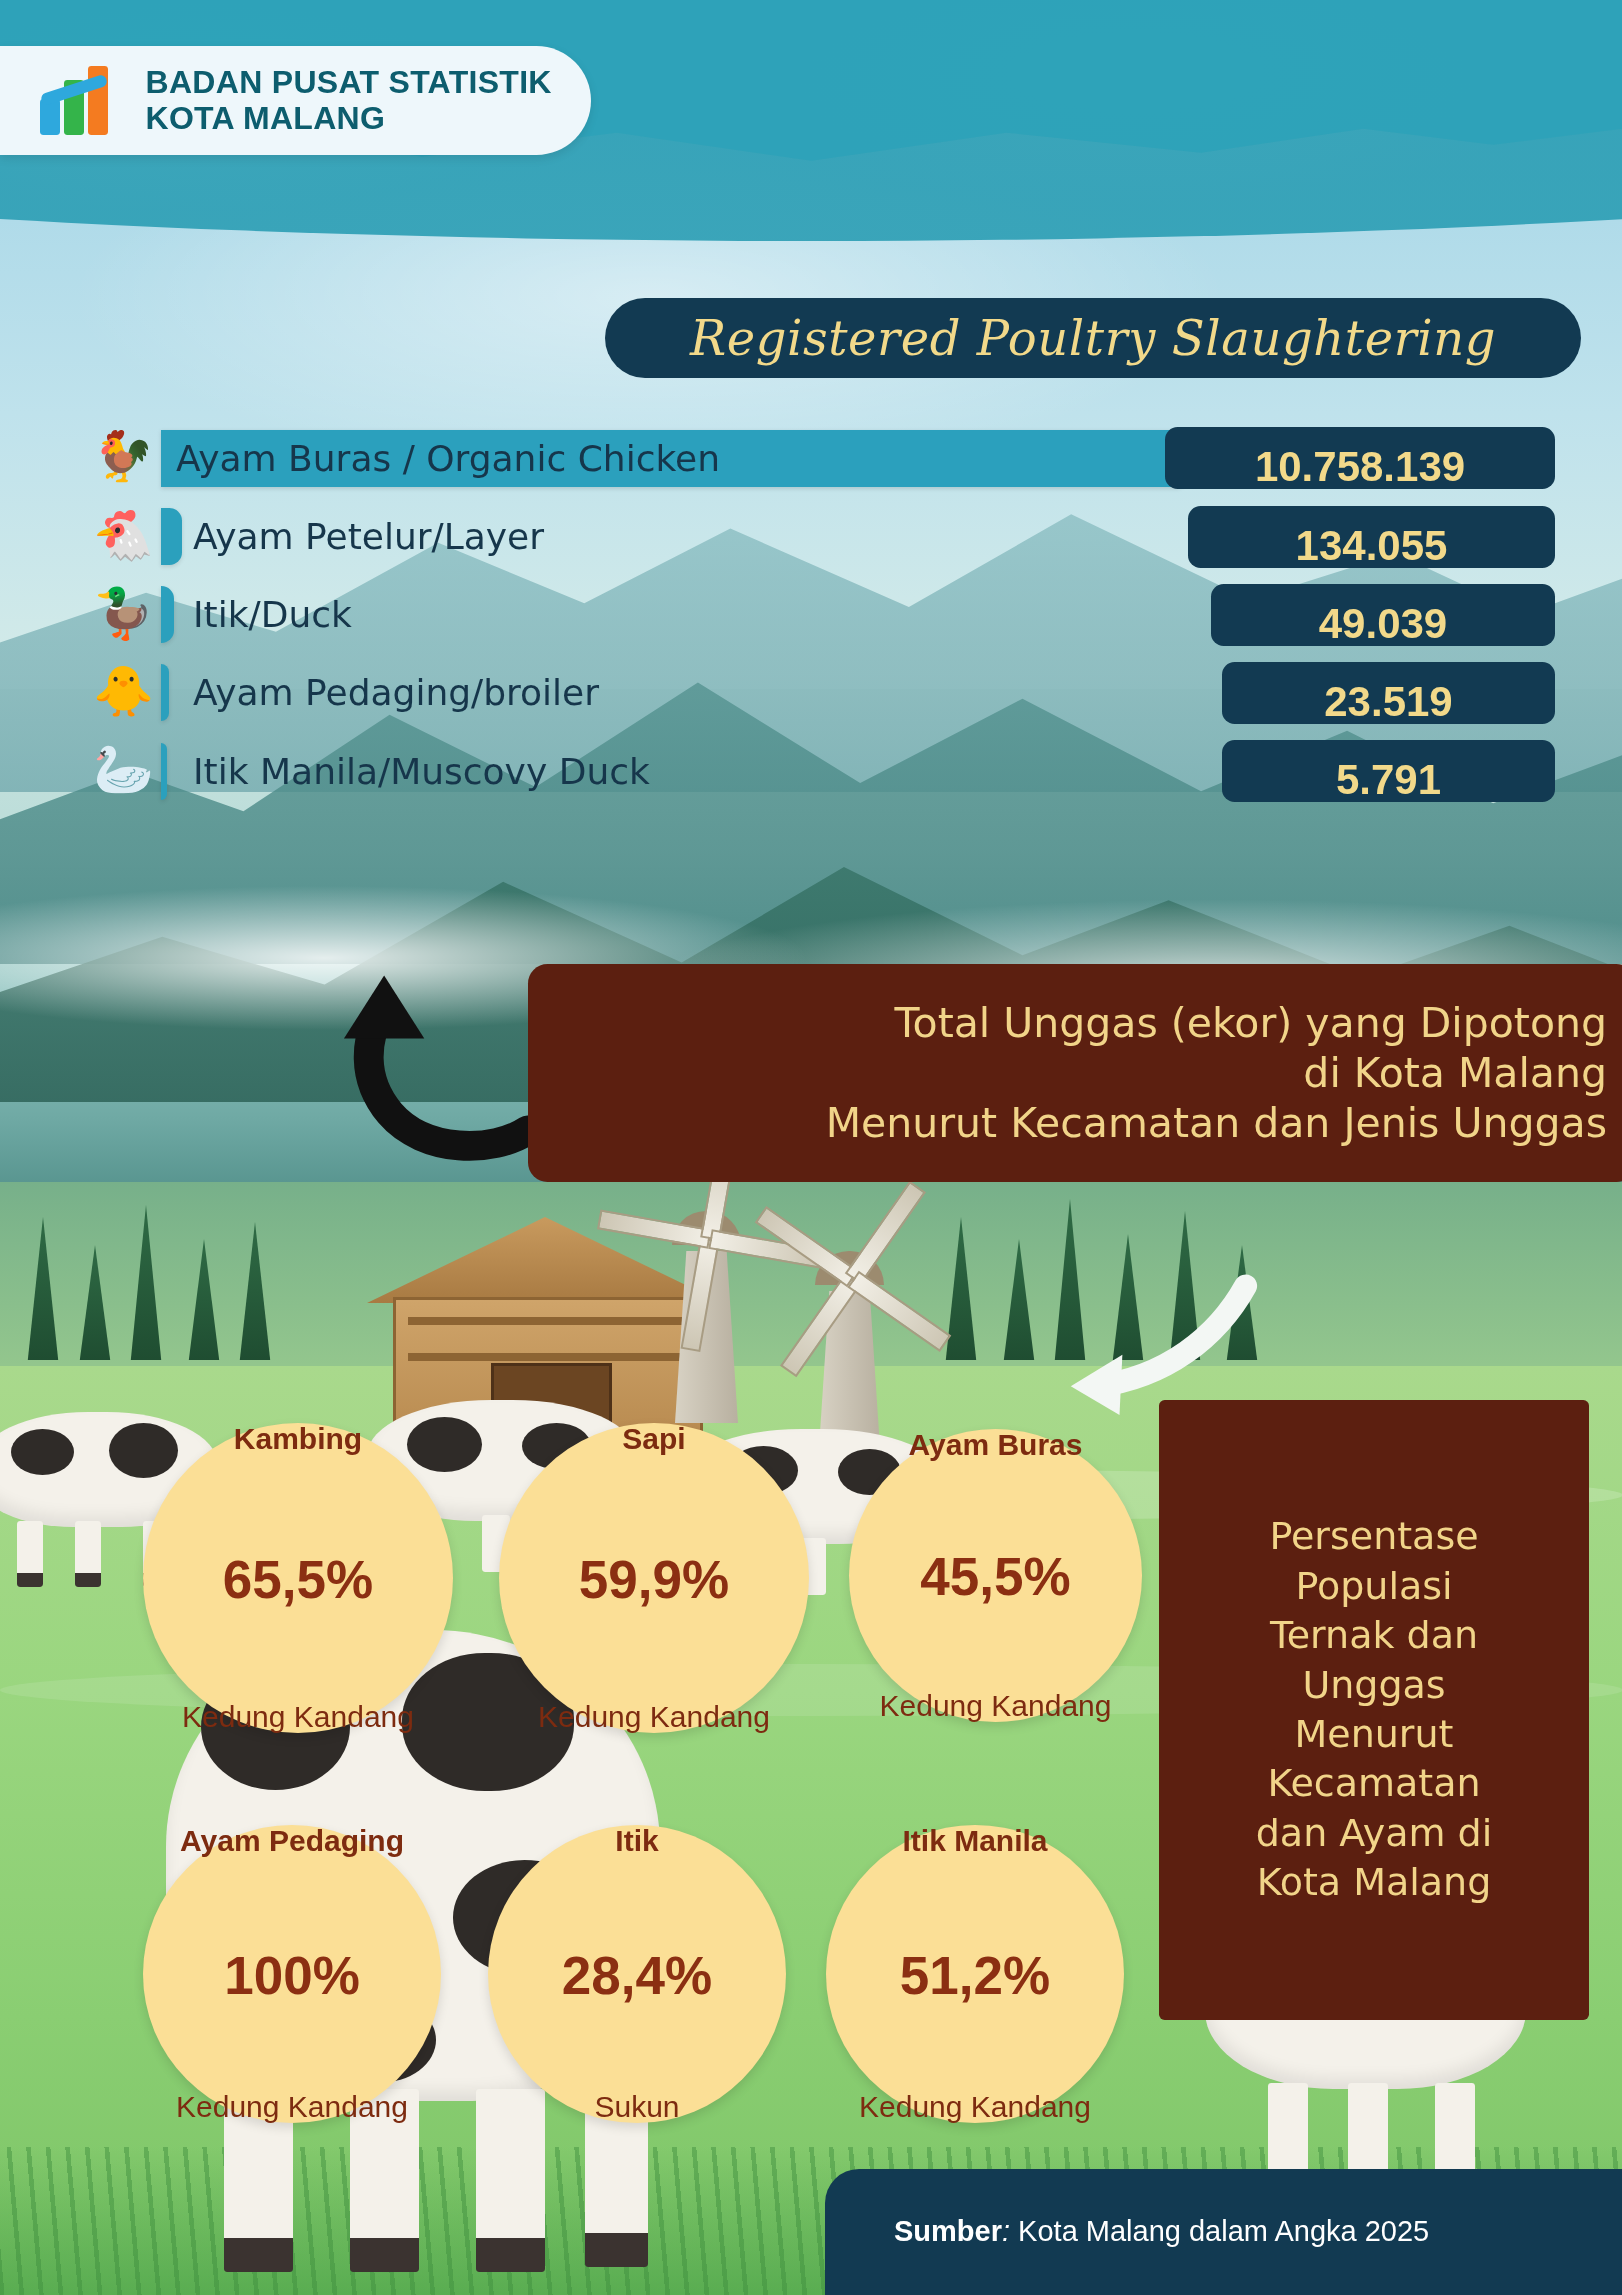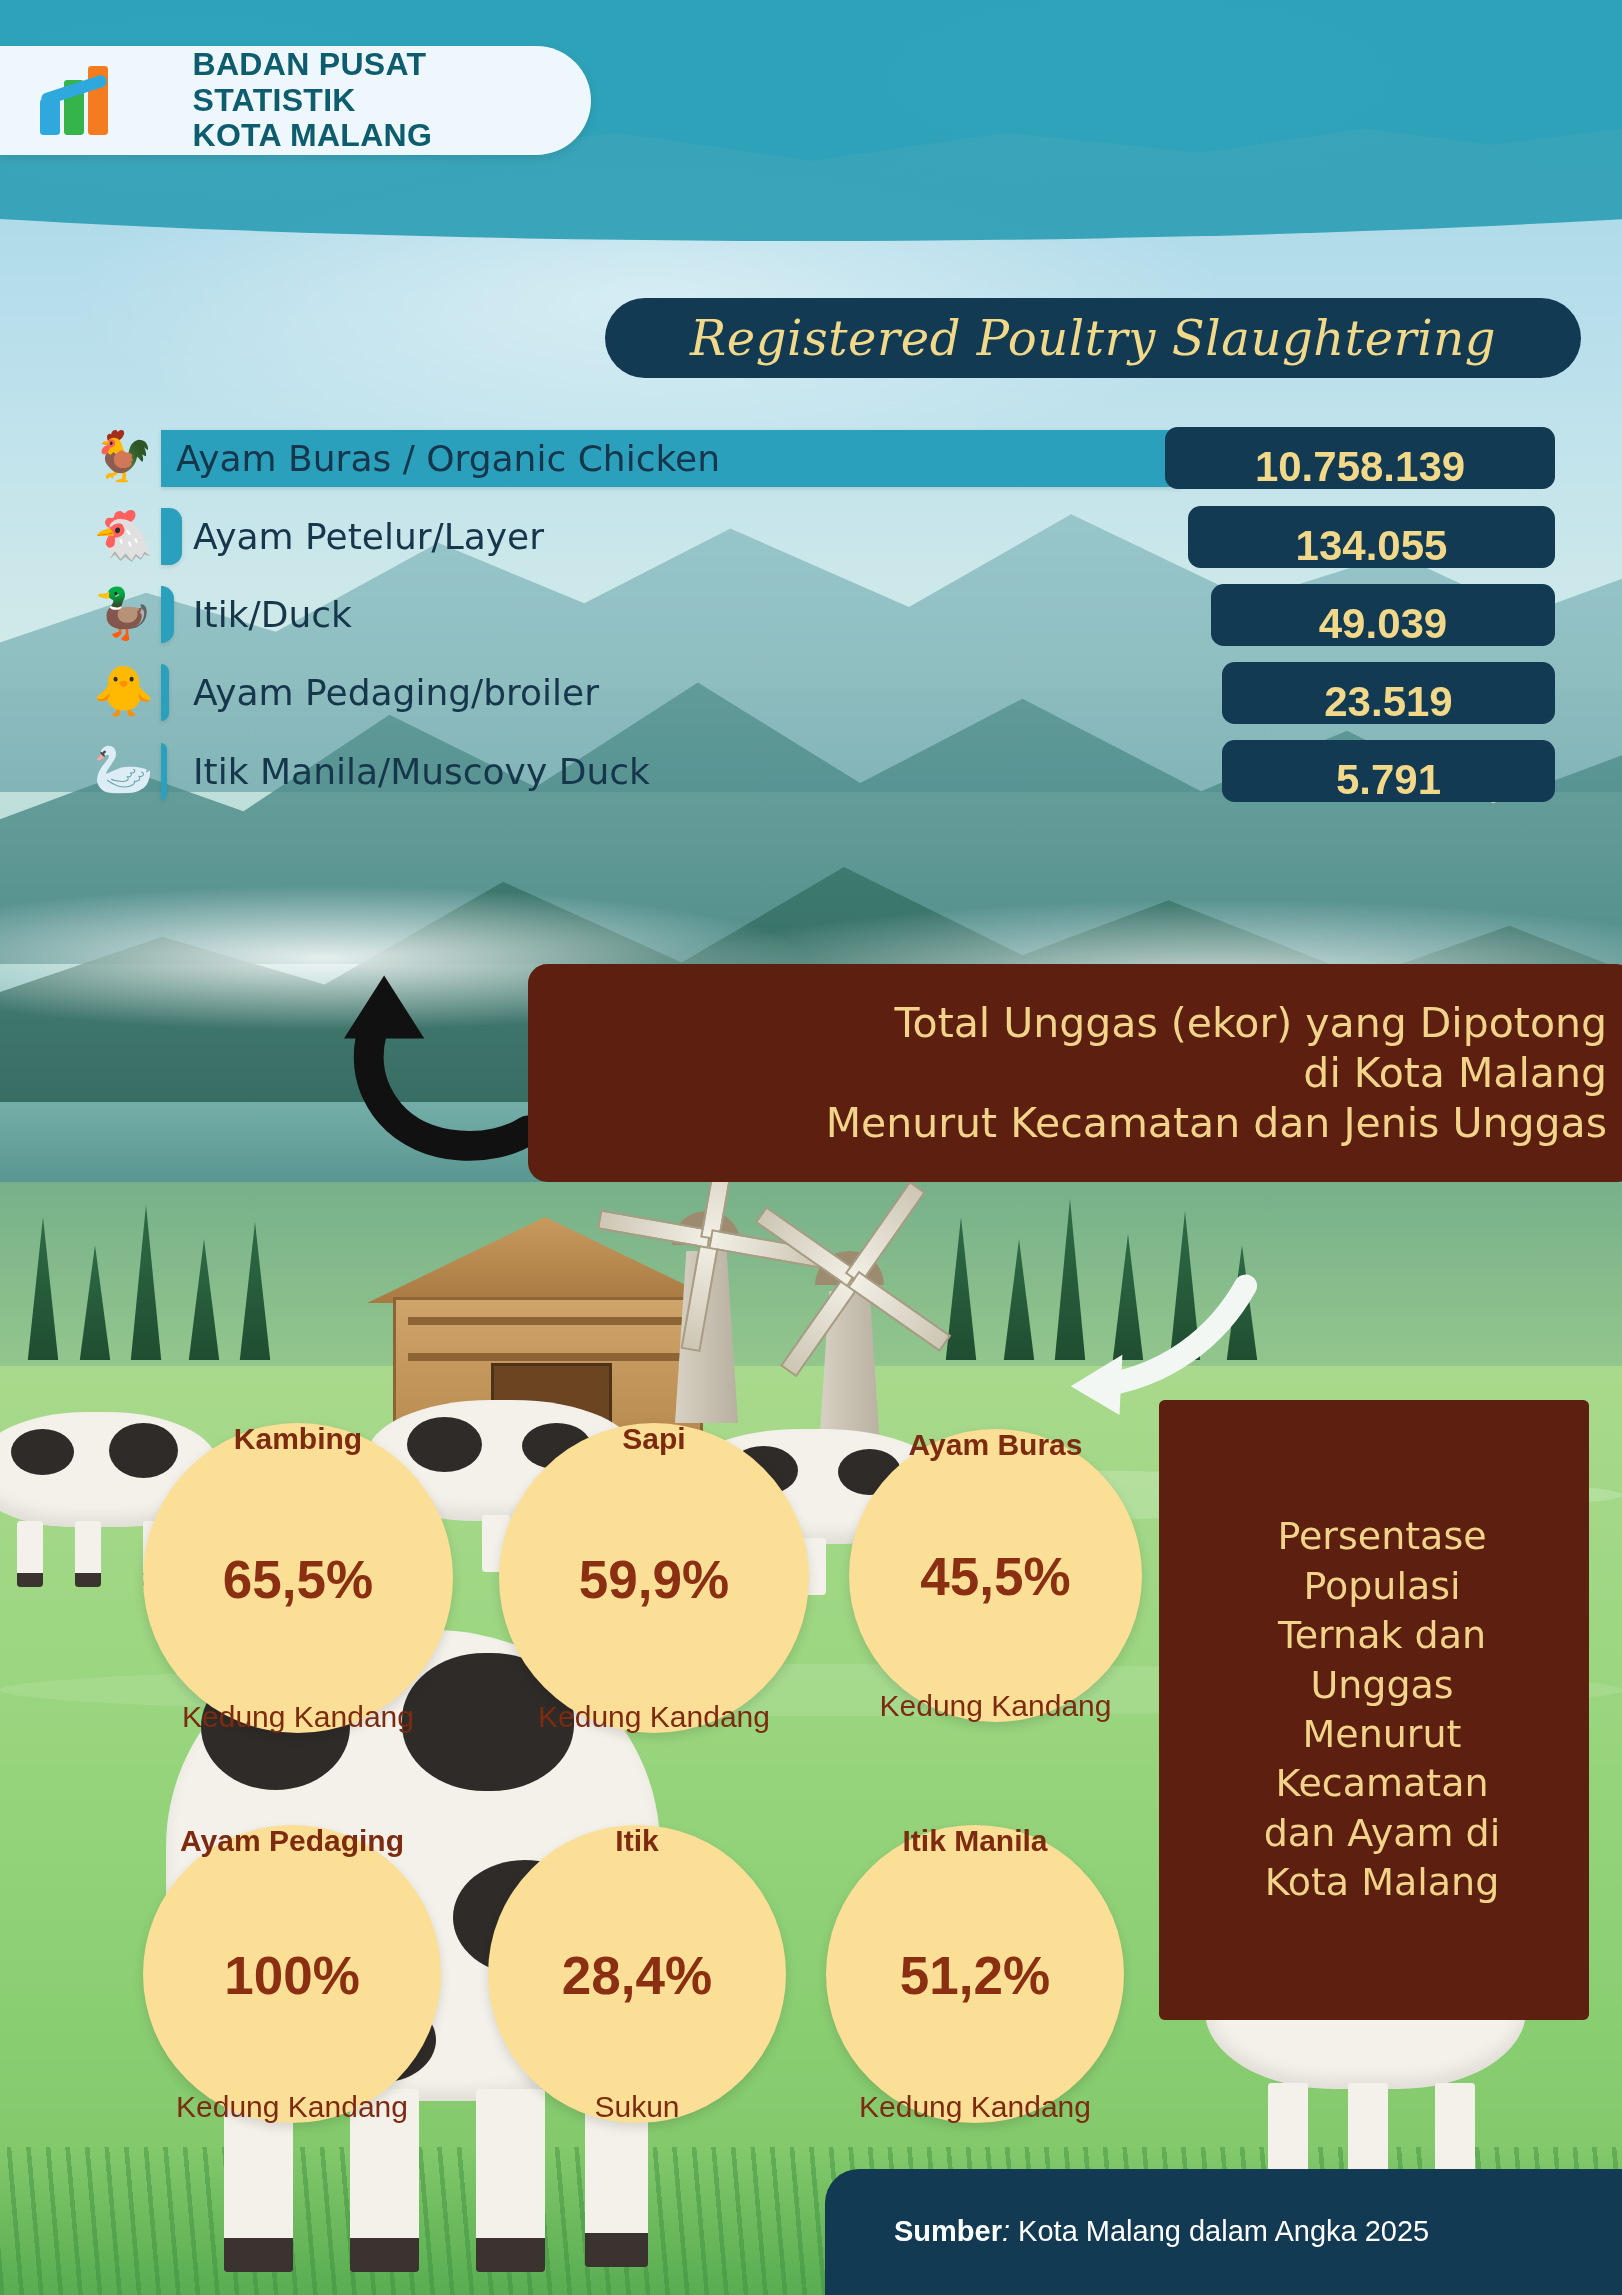--- a/index.html
+++ b/index.html
@@ -163,21 +163,21 @@
   }
   .logo-pill {
     position:absolute; left:0; top:46px; width:551px; height:109px;
     background:#eef7fb; border-radius: 0 57px 57px 0;
     display:flex; align-items:center; gap:19.5px; padding-left:40px;
     box-shadow: 0 3.4px 9.2px rgba(0,0,0,.10);
   }
   .bps-mark { width:86px; height:69px; position:relative; flex:0 0 auto;}
   .bps-bar { position:absolute; bottom:0; border-radius:3.4px; }
   .bps-title {
-    font-weight:bold; color:#0d5d6e; line-height:1.12; letter-spacing:0.3px;margin-left:47px;
+    font-weight:bold; color:#0d5d6e; line-height:1.12; letter-spacing:0.3px;
   }
   .bps-title .l1 { font-size:32px; }
   .bps-title .l2 { font-size:32px; }
 
   .partner-pill {
     position:absolute; right:34px; top:60px; width:597px; height:100px;
     background:#ffffff; border-radius:15px;
     display:flex; align-items:center; justify-content:space-around;
     box-shadow: 0 3.4px 9.2px rgba(0,0,0,.12);
   }
@@ -276,21 +276,20 @@
 
   
   .callout2 {
     position:absolute; right:34px; top:1400px; width:396px; height:620px;
     background:#5c1f10; border-radius:5.7px;
     display:flex; align-items:center; justify-content:center; padding:0 17px;
   }
   .callout2 div {
     font-size:38px; color:#f1d489; text-align:center; line-height:1.3;
     font-family:"DejaVu Sans", sans-serif;
-    margin-left:8px;
   }
 
   
   .source-bar {
     position:absolute; right:0; bottom:0; width:729px; height:126px;
     background:#123a52; border-radius:34px 0 0 0;
     display:flex; align-items:center; padding-left:69px;
   }
   .source-bar span { font-size:29px; color:#ffffff; line-height:1.35; }
   .source-bar b { font-weight:bold; }

